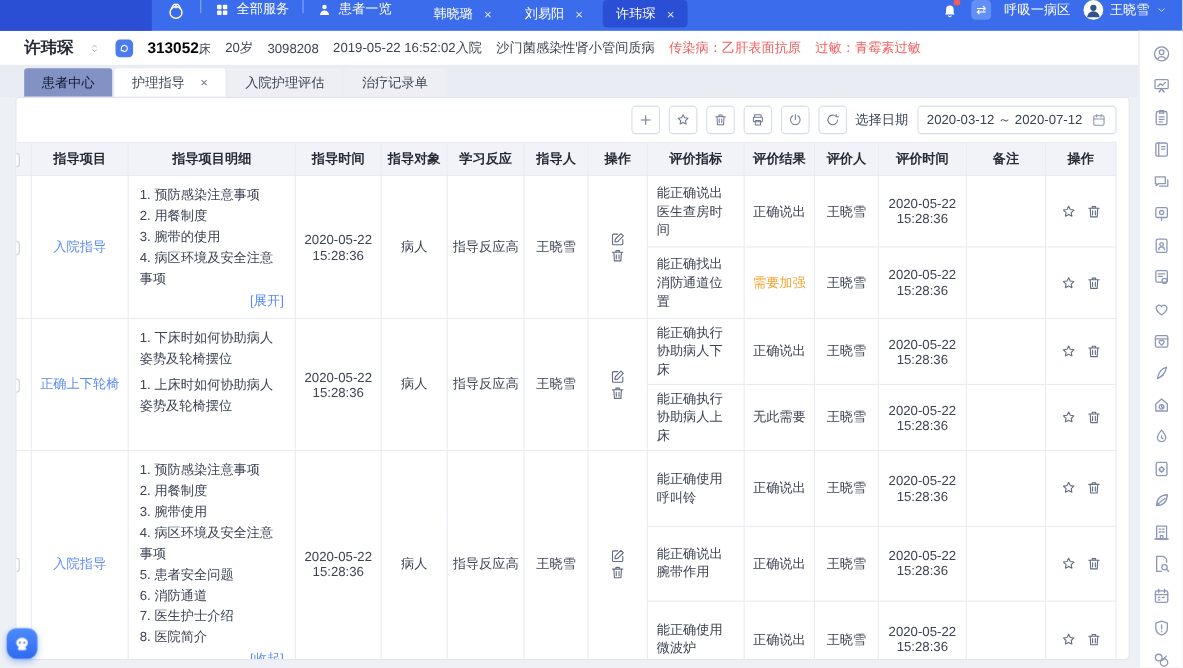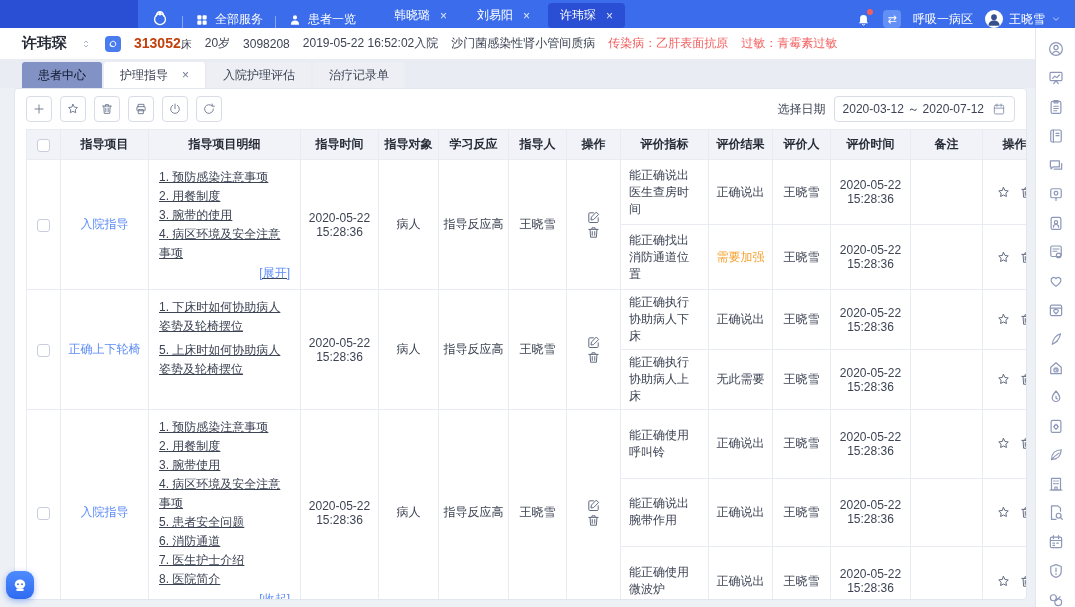--- a/index.html
+++ b/index.html
@@ -2,21 +2,21 @@
 <html><head>
 <meta charset="utf-8">
 <title>护理指导</title>
 <style>
   * { margin:0; padding:0; box-sizing:border-box; }
   html,body { width:1075px; height:607px; overflow:hidden;
     font-family:"Liberation Sans","DejaVu Sans",sans-serif; font-size:12px; color:#3c4353; background:#edf0f5;}
   svg { display:block; width:100%; height:100%; }
 
   
-  .topbar { position:relative; height:28px; background:#3a6cec; display:flex; align-items:flex-end; color:#fff; }
+  .topbar { position:relative; height:28px; background:#3a6cec; display:flex; align-items:flex-start; color:#fff; }
   .topbar-darkcap { position:absolute; left:0; top:0; width:138px; height:28px; background:#2a4fd4; }
   .tb-logo { position:relative; width:20px; height:20px; margin-left:150px; color:#fff; }
   .tb-sep { width:1px; height:12px; background:rgba(255,255,255,.4); margin:0 12px; }
   .tb-nav { display:flex; align-items:center; gap:6px; cursor:pointer; }
   .tb-nav .nav-ic { width:14px; height:14px; }
   .pt-tabs { display:flex; align-items:center; margin-left:26px; gap:6px; }
   .pt-tab { display:flex; align-items:center; gap:10px; padding:4px 12px; border-radius:4px; cursor:pointer; }
   .pt-tab.active { background:#2a4fd4; }
   .pt-close { font-size:12px; line-height:1; opacity:.85; cursor:pointer; }
   .tb-right { margin-left:auto; display:flex; align-items:center; gap:12px; padding-right:14px; }
@@ -27,45 +27,45 @@
   .tb-user { display:flex; align-items:center; gap:6px; cursor:pointer; }
   .chev { width:10px; height:10px; }
 
   
   .layout { display:flex; height:579px; }
   .main-col { flex:1; min-width:0; display:flex; flex-direction:column; }
   .patient-bar { height:31px; background:#fff; display:flex; align-items:center; padding-left:22px; gap:13px; white-space:nowrap; }
   .p-name { font-size:15px; font-weight:bold; color:#262b36; }
   .sort-ic { width:12px; height:14px; color:#9aa3bd; cursor:pointer; }
   .p-badge { width:16px; height:16px; border-radius:4px; background:#4a7cf0; color:#fff; padding:2px; cursor:pointer; }
-  .p-bed b { font-size:14px; color:#c2410c; }
+  .p-bed b { font-size:14px; color:#000000; }
   .p-bed span { font-size:11px; }
   .p-red { color:#f35d5d; }
 
   
   .tabstrip { height:29px; background:#e9ecf3; display:flex; align-items:flex-end; padding-left:22px; gap:2px; }
   .ptab { height:26px; display:flex; align-items:center; gap:14px; padding:0 16px; background:#edeff5; color:#3c4353; border-radius:3px 3px 0 0; cursor:pointer; }
   .ptab.first { background:#8292c4; color:#0f172a; }
   .ptab.active { background:#fff; }
   .ptab .pt-x { color:#6f7890; }
 
   
-  .card { flex:1; margin:0 8px 7px 14px; background:#fff; border:1px solid #e2e6ee; border-radius:4px; padding:7px 11px 8px; display:flex; flex-direction:column; overflow:hidden; }
+  .card { flex:1; margin:0 8px 7px 14px; background:#fff; border:1px solid #e2e6ee; border-radius:4px; padding:7px 11px 8px; display:flex; flex-direction:column; overflow:hidden;align-items:flex-end; }
   .toolbar { display:flex; align-items:center; }
   .tool-btn { width:26px; height:26px; border:1px solid #d8dce6; border-radius:4px; margin-right:8px; color:#6f7890; display:flex; align-items:center; justify-content:center; padding:5px; cursor:pointer; background:#fff; }
   .date-area { margin-left:auto; display:flex; align-items:center; gap:8px; }
   .date-box { height:26px; border:1px solid #d8dce6; border-radius:4px; display:flex; align-items:center; gap:8px; padding:0 8px; cursor:pointer; background:#fff; }
   .cal-ic { width:14px; height:14px; color:#8a93ad; }
 
   
   table { width:100%; border-collapse:collapse; table-layout:fixed; margin-top:7px; }
   th, td { border:1px solid #e8ebf2; font-size:12px; }
   thead th { background:#f1f3f8; color:#262b36; font-weight:bold; height:30px; padding:0 2px; }
   td { text-align:center; vertical-align:middle; padding:4px 4px; color:#3c4353; }
-  td.det { text-align:left; padding:8px 10px 6px; vertical-align:top; line-height:19px;text-decoration:underline; }
+  td.det { text-align:left; padding:8px 10px 6px; vertical-align:top; line-height:19px; }
   td.ind { text-align:left; padding:4px 8px; line-height:17px;margin-left:16px; }
   .chkbox { display:inline-block; width:13px; height:13px; border:1px solid #c8cedd; border-radius:3px; background:#fff; cursor:pointer; vertical-align:middle; }
   a.link { color:#5b8bf7; text-decoration:none; cursor:pointer; }
   .toggle-line { text-align:right; margin-top:1px; }
   .op-ic { display:inline-block; width:15px; height:15px; color:#626b80; margin:0 4px; cursor:pointer; vertical-align:middle; }
   .warn { color:#f5a12e;font-family:Liberation Mono, monospace; }
   tr.h46 td { height:45px; }
   tr.h56 td { height:55px; }
 
   
@@ -323,21 +323,21 @@
                   </svg></span><span class="op-ic"><svg viewBox="0 0 24 24" fill="none" stroke="currentColor" stroke-width="1.6" stroke-linecap="round" stroke-linejoin="round">
                     <path d="M4.5 7h15M9.5 7V4.5h5V7M6.5 7l.8 12.5h9.4L17.5 7M10 10.5v6M14 10.5v6"></path>
                   </svg></span></td>
       </tr>
 
       <tr class="h46">
         <td rowspan="2"><span class="chkbox"></span></td>
         <td rowspan="2"><a class="link">正确上下轮椅</a></td>
         <td rowspan="2" class="det">
           <div style="margin-bottom:5px">1. 下床时如何协助病人姿势及轮椅摆位</div>
-          <div>5. 上床时如何协助病人姿势及轮椅摆位</div>
+          <div>1. 上床时如何协助病人姿势及轮椅摆位</div>
         </td>
         <td rowspan="2">2020-05-22 15:28:36</td>
         <td rowspan="2">病人</td>
         <td rowspan="2">指导反应高</td>
         <td rowspan="2">王晓雪</td>
         <td rowspan="2">
           <span class="op-ic"><svg viewBox="0 0 24 24" fill="none" stroke="currentColor" stroke-width="1.6" stroke-linecap="round" stroke-linejoin="round">
                     <path d="M19.5 12.5v6a1.5 1.5 0 0 1-1.5 1.5H6a1.5 1.5 0 0 1-1.5-1.5V6A1.5 1.5 0 0 1 6 4.5h6"></path>
                     <path d="M16.8 3.8l3.4 3.4L12 15.4l-4 .6.6-4z"></path>
                   </svg></span><span class="op-ic"><svg viewBox="0 0 24 24" fill="none" stroke="currentColor" stroke-width="1.6" stroke-linecap="round" stroke-linejoin="round">

